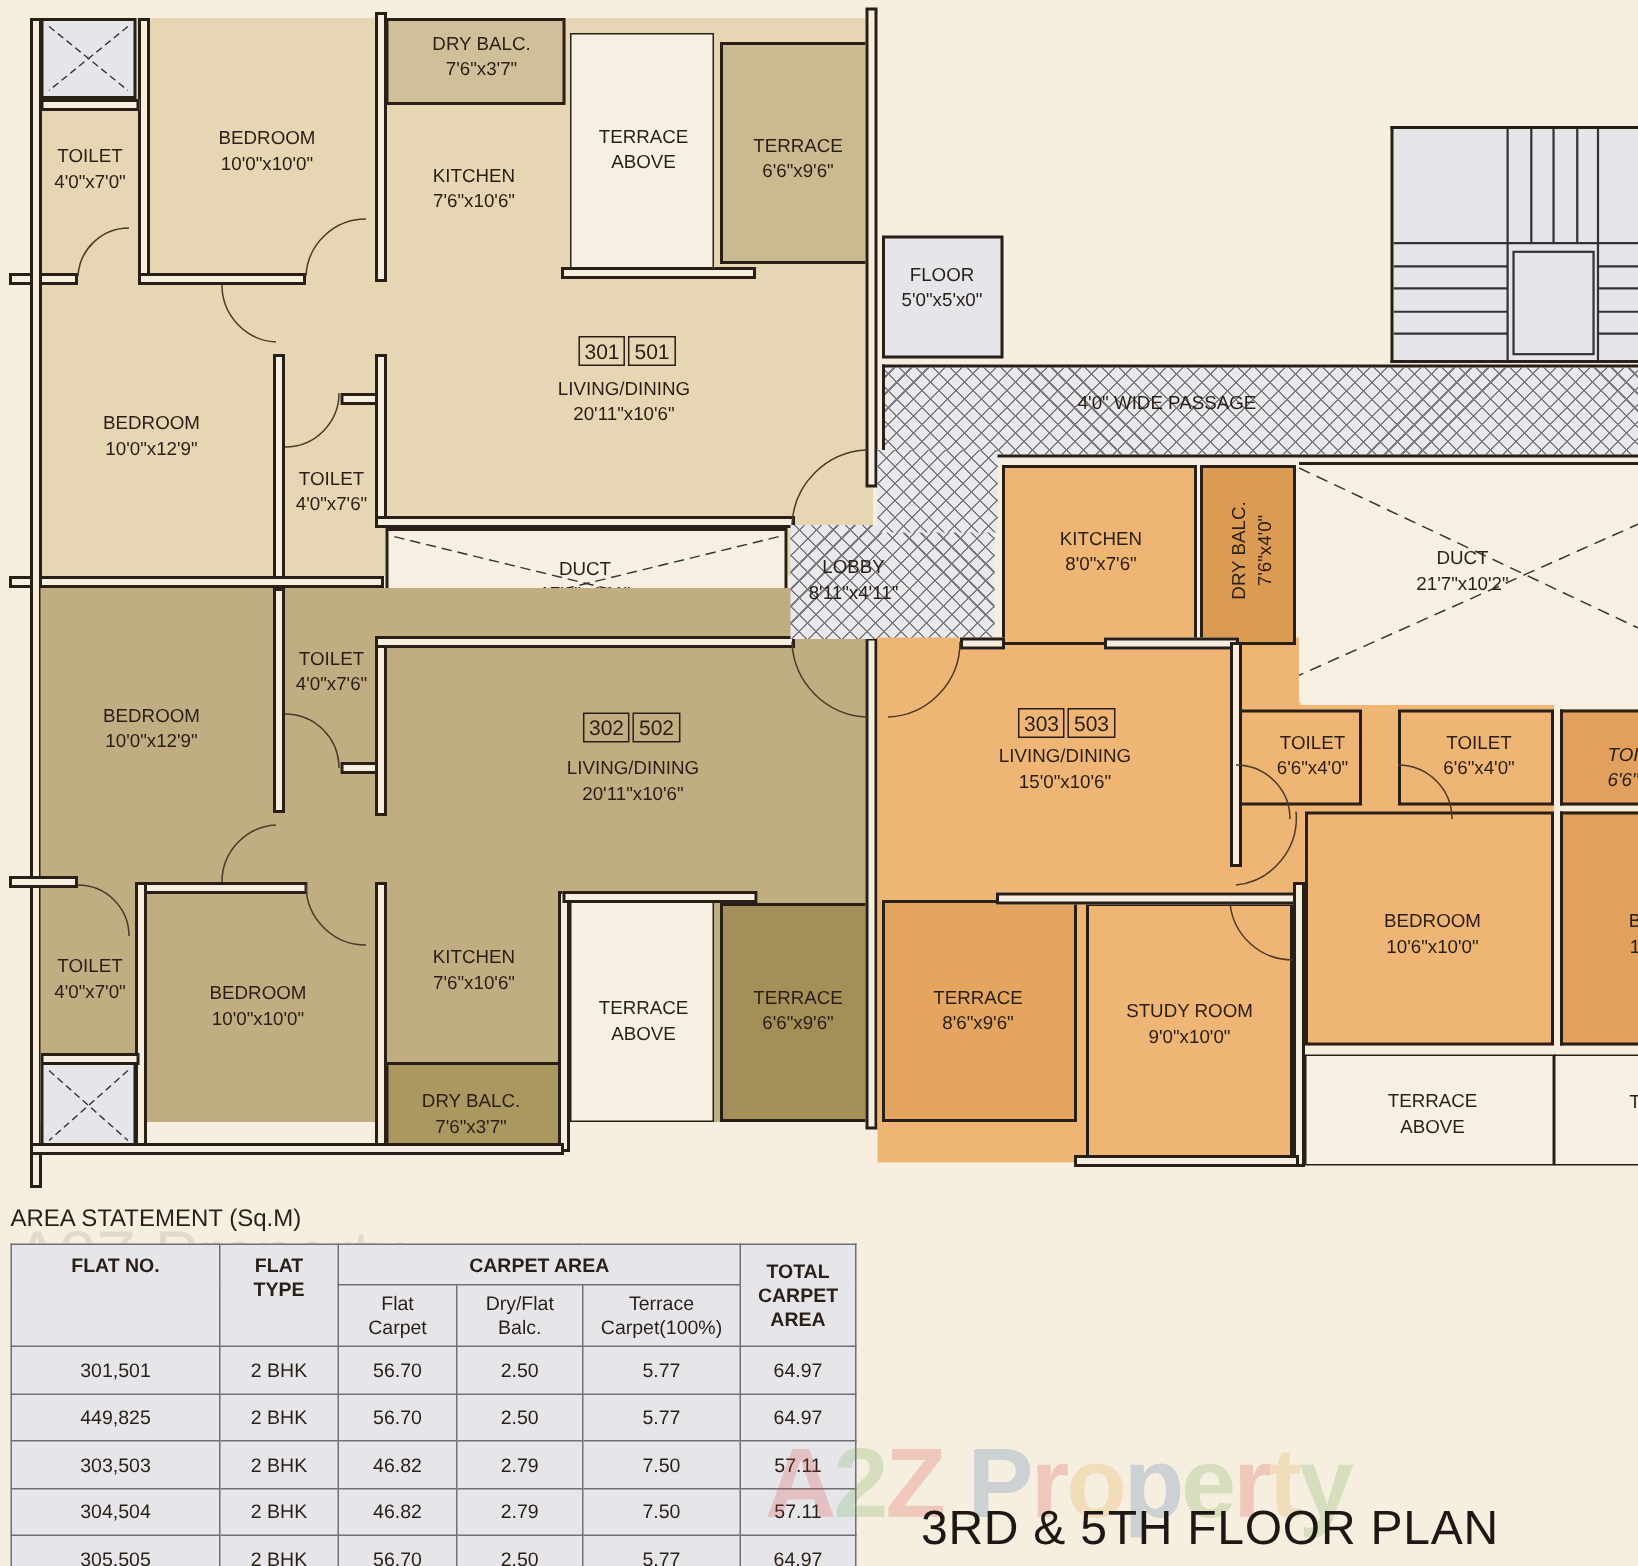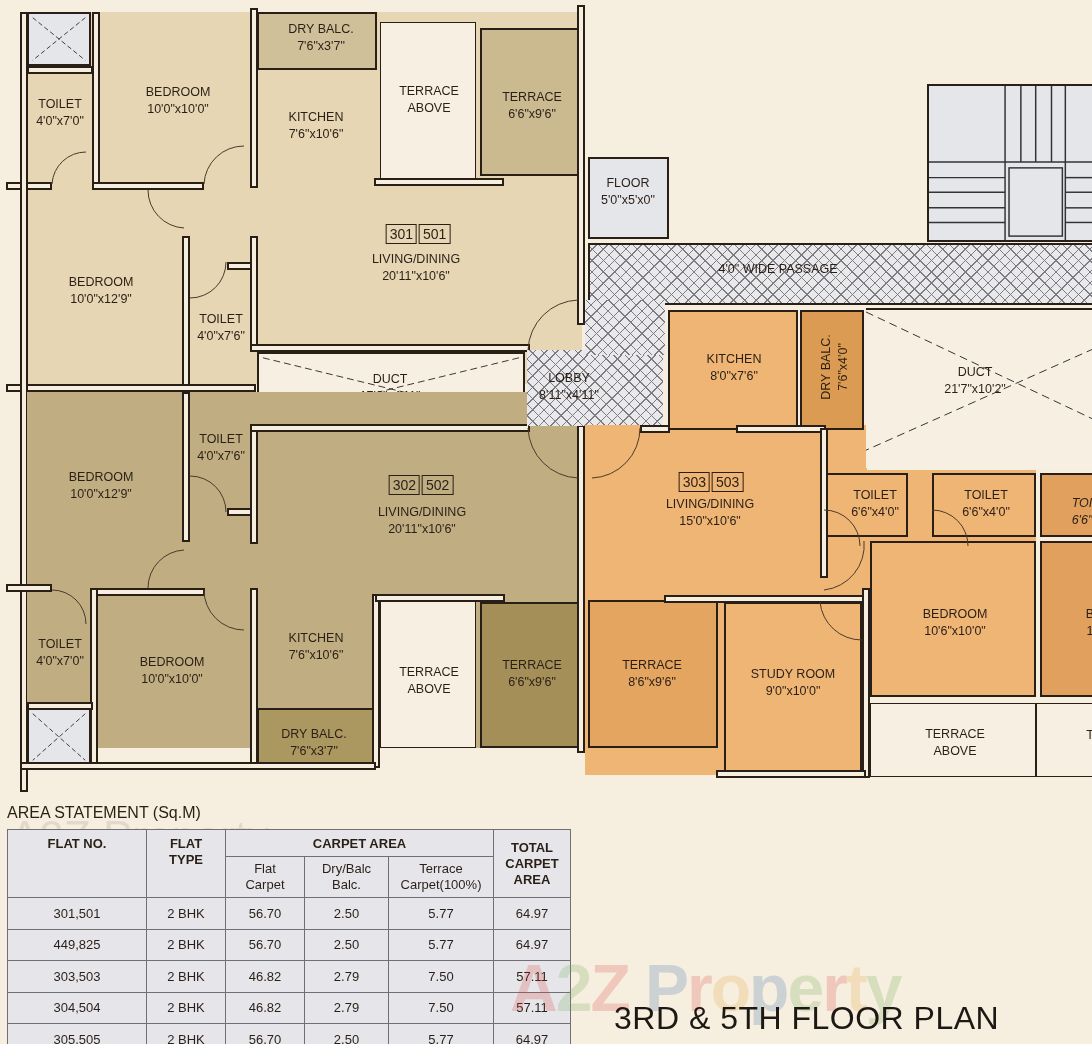--- a/index.html
+++ b/index.html
@@ -334,21 +334,21 @@
 <table class="area">
   <thead>
     <tr style="height:27px;">
       <th rowspan="2" style="width:130px;vertical-align:top;padding-top:6px;">FLAT NO.</th>
       <th rowspan="2" style="width:70px;vertical-align:top;padding-top:6px;line-height:16px;"><span>FLAT</span><br><span>TYPE</span></th>
       <th colspan="3">CARPET AREA</th>
       <th rowspan="2" style="width:68px;line-height:16px;"><span>TOTAL</span><br><span>CARPET</span><br><span>AREA</span></th>
     </tr>
     <tr style="height:38px;">
       <th class="sub" style="width:70px;"><span>Flat</span><br><span>Carpet</span></th>
-      <th class="sub" style="width:75px;"><span>Dry/Balc</span><br><span>Balc.</span></th>
+      <th class="sub" style="width:75px;"><span>Dry/Flat</span><br><span>Balc.</span></th>
       <th class="sub" style="width:96px;"><span>Terrace</span><br><span>Carpet(100%)</span></th>
     </tr>
   </thead>
   <tbody>
     <tr>
         <td>301,501</td>
         <td>2 BHK</td>
         <td>56.70</td>
         <td>2.50</td>
         <td>5.77</td>

